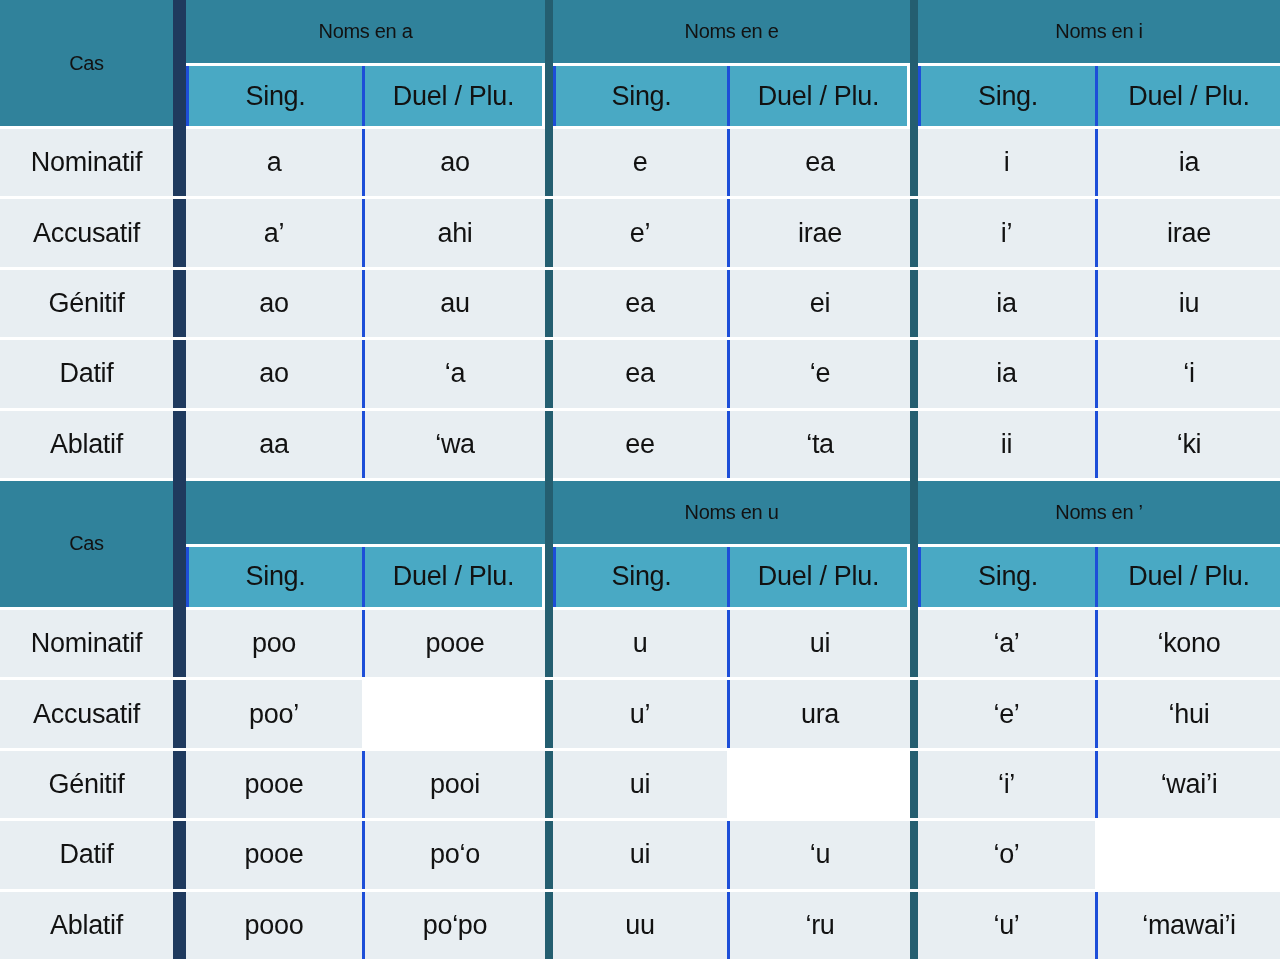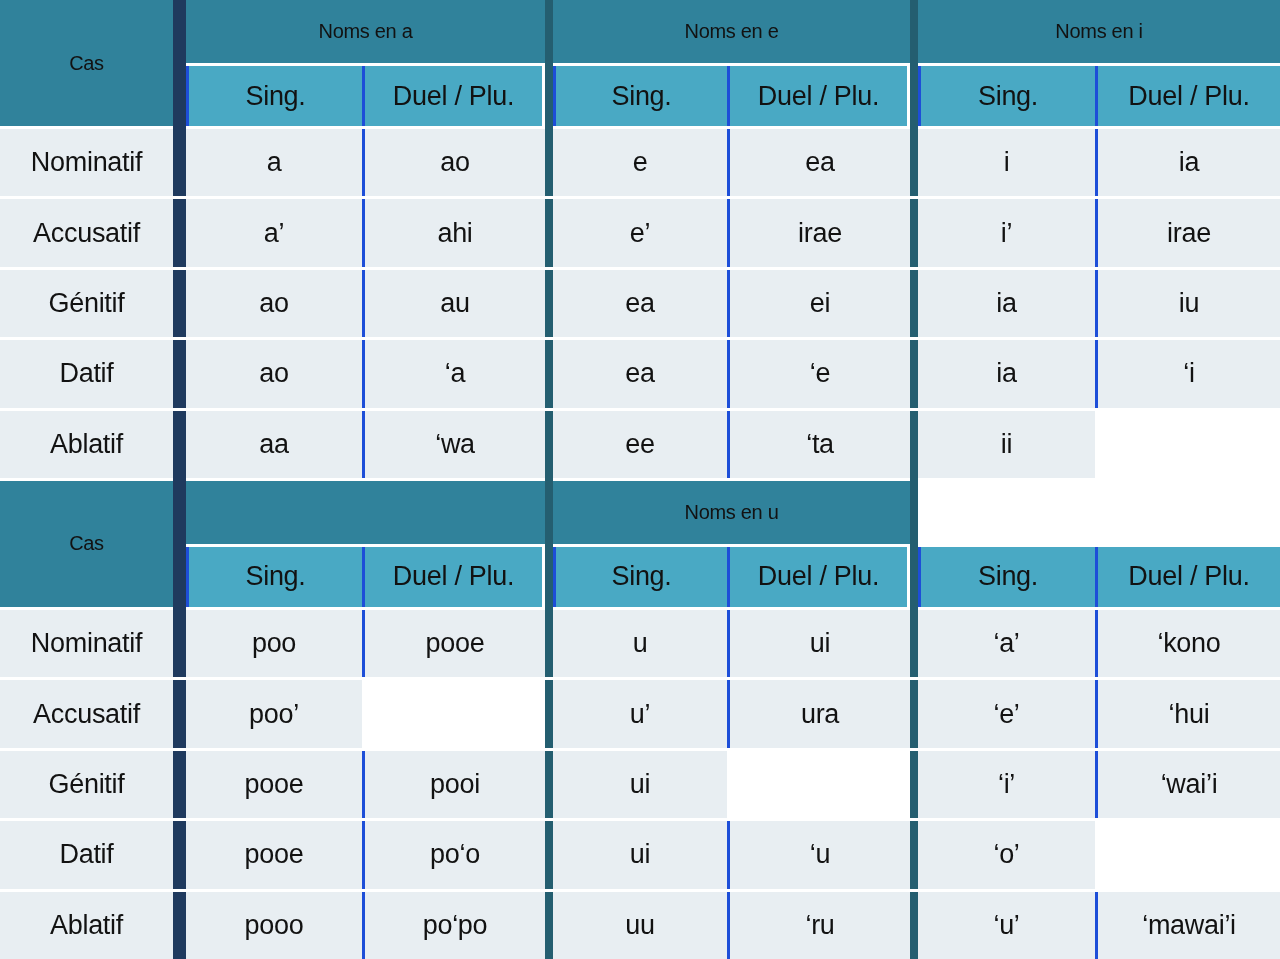--- a/index.html
+++ b/index.html
@@ -88,24 +88,26 @@
   <div class="cell lt c7 rd14 bl">‘e</div>
   <div class="cell lt c9 rd14">ia</div>
   <div class="cell lt c10 rd14 bl">‘i</div>
 
   <div class="cell lt c1 rd15">Ablatif</div>
   <div class="cell lt c3 rd15">aa</div>
   <div class="cell lt c6 rd15">ee</div>
   <div class="cell lt c4 rd15 bl">‘wa</div>
   <div class="cell lt c7 rd15 bl">‘ta</div>
   <div class="cell lt c9 rd15">ii</div>
+  <div class="cell lt c10 rd15 bl">‘ki</div>
 
   <div class="cell hdr c1 rCas2">Cas</div>
   <div class="cell hdr gA rH2"></div>
   <div class="cell hdr gB rH2">Noms en u</div>
+  <div class="cell hdr gC rH2">Noms en ’</div>
 
   <div class="cell sub c3 rSub2 bl">Sing.</div>
   <div class="cell sub c4 rSub2 bl br">Duel / Plu.</div>
   <div class="cell sub c6 rSub2 bl">Sing.</div>
   <div class="cell sub c7 rSub2 bl br">Duel / Plu.</div>
   <div class="cell sub c9 rSub2 bl">Sing.</div>
   <div class="cell sub c10 rSub2 bl">Duel / Plu.</div>
 
   <div class="cell lt c1 rd21">Nominatif</div>
   <div class="cell lt c3 rd21">poo</div>

